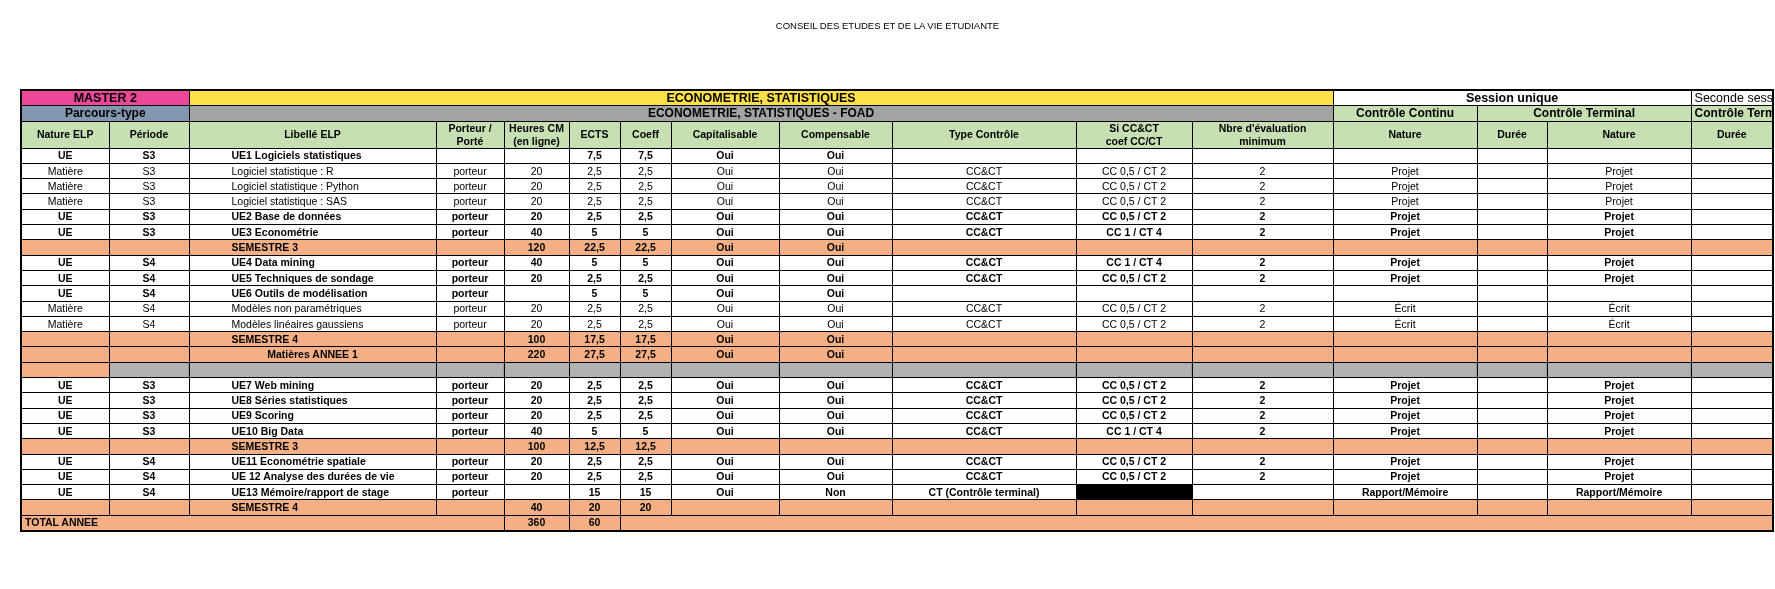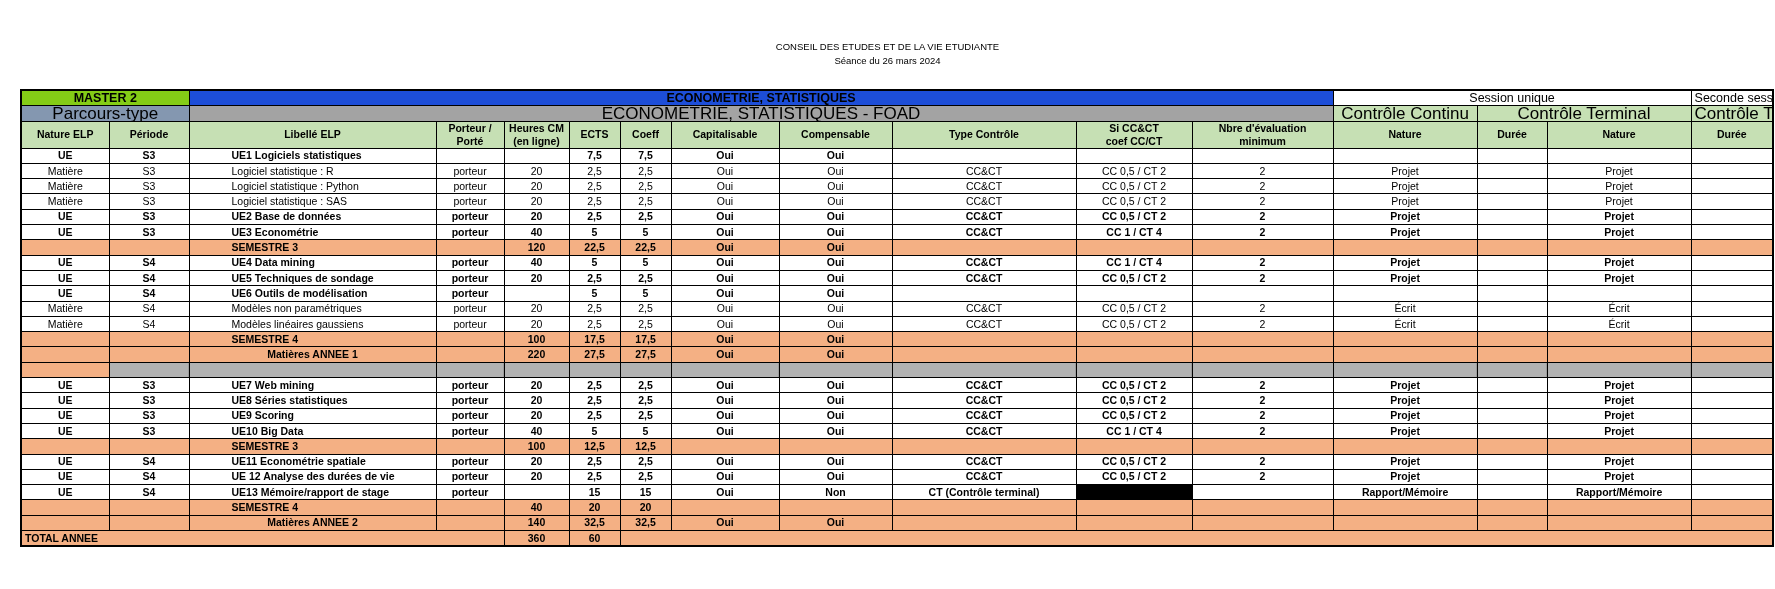--- a/index.html
+++ b/index.html
@@ -1,44 +1,43 @@
 <!DOCTYPE html>
 <html><head>
 <meta charset="utf-8">
 <style>
   html, body { margin:0; padding:0; background:#ffffff; }
   body { width:1775px; height:589px; position:relative; font-family:"Liberation Sans", sans-serif; color:#000; overflow:hidden; }
-  .doc-header { position:absolute; left:0; top:40px; width:1775px; text-align:center; font-size:9.5px; line-height:13.5px; }
+  .doc-header { position:absolute; left:0; top:19px; width:1775px; text-align:center; font-size:9.5px; line-height:13.5px; }
   table.mcc { position:absolute; left:20px; top:89px; border-collapse:collapse; table-layout:fixed; width:1752px; font-size:10.5px; }
   table.mcc td { border:1px solid #000; padding:0 3px; height:14.3px; line-height:13px; text-align:center; white-space:nowrap; overflow:hidden; }
   table.mcc td.left { text-align:left;padding-left:42px; }
   table.mcc td.right { text-align:left; }
   .b { font-weight:bold; }
   .hdr1 td { height:16px; font-size:12.5px; font-weight:bold; }
-  .hdr2 td { height:16px; font-size:17px; font-weight:normal;margin-top:28px; }
+  .hdr2 td { height:16px; font-size:12px; font-weight:bold;margin-top:28px; }
   .hdr3 td { height:44px; font-size:10.5px; font-weight:bold; white-space:normal; line-height:14px; }
-  .master { background:#84cc16; }
-  .title1 { background:#1d4ed8; }
+  .master { background:#ec4899; }
+  .title1 { background:#fde047; }
   .parcours { background:#8497b0; }
   .title2 { background:#a3a3a3; }
   .green { background:#c6e0b4; }
   .white { background:#ffffff; }
   .orange td { background:#f4b084; }
   .sep td { height:5px; padding:0; background:#f4b084; }
   .sep td.hatch { background: repeating-linear-gradient(90deg,#9c9c9c 0 1px,#c8c8c8 1px 2px); }
   .black { background:#000 !important; }
   .outer-left { border-left:2px solid #000 !important; }
   .outer-right { border-right:2px solid #000 !important; }
 </style>
 </head>
 <body>
 
 <div class="doc-header">
   <div>CONSEIL DES ETUDES ET DE LA VIE ETUDIANTE</div>
-  <div>Séance du 26 mars 2024</div>
 </div>
 
 <table class="mcc">
   <colgroup>
     <col style="width:88px">
       <col style="width:80px">
       <col style="width:247px">
       <col style="width:68px">
     <col style="width:65px">
       <col style="width:51px">
@@ -50,21 +49,21 @@
       <col style="width:141px">
     <col style="width:144px">
       <col style="width:70px">
       <col style="width:144px">
       <col style="width:82px">
   </colgroup>
   <tbody id="tbody">
     <tr class="hdr1">
       <td colspan="2" class="master outer-left" style="border-top:2px solid #000">MASTER 2</td>
       <td colspan="10" class="title1" style="border-top:2px solid #000">ECONOMETRIE, STATISTIQUES</td>
-      <td colspan="3" class="white" style="border-top:2px solid #000;font-weight:normal">Session unique</td>
+      <td colspan="3" class="white" style="border-top:2px solid #000;font-weight:bold">Session unique</td>
       <td colspan="2" class="white outer-right" style="border-top:2px solid #000;font-weight:normal">Seconde session/chance</td>
     </tr>
     <tr class="hdr2">
       <td colspan="2" class="parcours outer-left">Parcours-type</td>
       <td colspan="10" class="title2">ECONOMETRIE, STATISTIQUES  - FOAD</td>
       <td colspan="1" class="green">Contrôle Continu</td>
       <td colspan="2" class="green">Contrôle Terminal</td>
       <td colspan="2" class="green outer-right">Contrôle Terminal</td>
     </tr>
     <tr class="hdr3 green">
@@ -511,37 +510,19 @@
         <td class="b"></td>
         <td class="b"></td>
         <td class="b"></td>
         <td class="b"></td>
         <td class="b"></td>
         <td class="b"></td>
         <td class="b"></td>
         <td class="b outer-right"></td>
       </tr>
       <tr class="orange">
-        <td class="b outer-left"></td>
-        <td class="b"></td>
-        <td class="b">Matières ANNEE 2</td>
-        <td class="b"></td>
-        <td class="b">140</td>
-        <td class="b">32,5</td>
-        <td class="b">32,5</td>
-        <td class="b">Oui</td>
-        <td class="b">Oui</td>
-        <td class="b"></td>
-        <td class="b"></td>
-        <td class="b"></td>
-        <td class="b"></td>
-        <td class="b"></td>
-        <td class="b"></td>
-        <td class="b outer-right"></td>
-      </tr>
-      <tr class="orange">
         <td colspan="4" class="right b outer-left" style="border-bottom: 2px solid rgb(0, 0, 0);">TOTAL ANNEE</td>
         <td class="b" style="border-bottom: 2px solid rgb(0, 0, 0);">360</td>
         <td class="b" style="border-bottom: 2px solid rgb(0, 0, 0);">60</td>
         <td colspan="10" class="outer-right" style="border-bottom: 2px solid rgb(0, 0, 0);"></td>
       </tr>
     </tbody>
 </table>
 
 </body></html>

